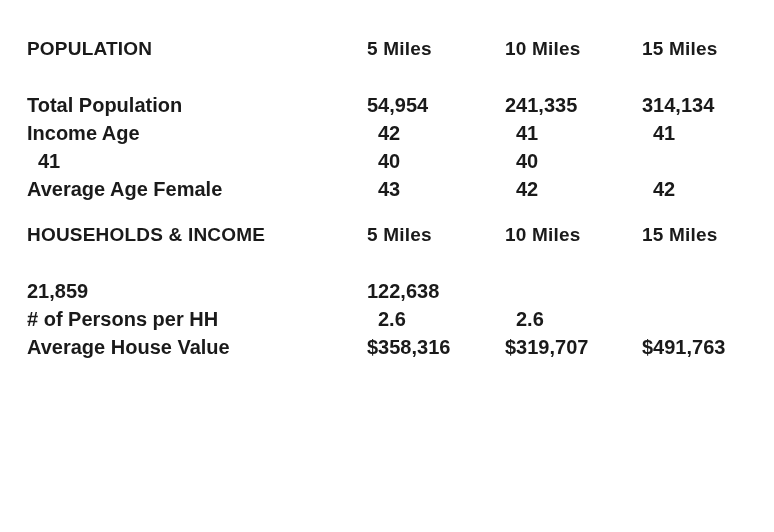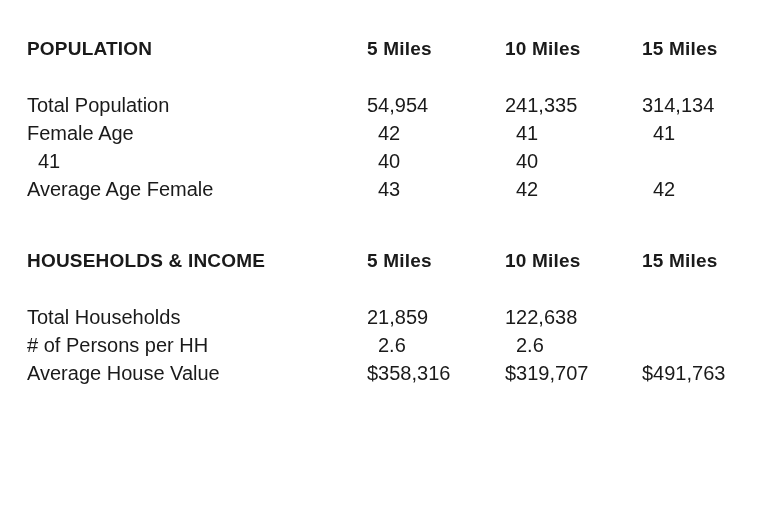--- a/index.html
+++ b/index.html
@@ -16,36 +16,37 @@
     font-family: "Liberation Sans", "DejaVu Sans", sans-serif;
     padding: 35px 36px 0 27px;
     overflow: hidden;
   }
   .trow {
     display: grid;
     grid-template-columns: 340px 138px 137px 1fr;
   }
   .cell {
     white-space: nowrap;
+    font-weight: bold;
   }
   .header-row .cell {
     font-weight: 700;
     font-size: 19px;
     line-height: 28px;
     letter-spacing: 0.2px;
   }
   .data-rows {
     margin-top: 28px;
   }
   .data-rows .cell {
     font-size: 20px;
     line-height: 28px;
   }
   .section-2 {
-    margin-top: 44px;
+    margin-top: 18px;
   }
   
   .cell.val.short {
     padding-left: 11px;
   }
 </style>
 </head>
 <body>
 
 <div class="sheet">
@@ -58,21 +59,21 @@
       <div class="cell val">15 Miles</div>
     </div>
     <div class="data-rows">
       <div class="trow">
         <div class="cell label">Total Population</div>
         <div class="cell val">54,954</div>
         <div class="cell val">241,335</div>
         <div class="cell val">314,134</div>
       </div>
       <div class="trow">
-        <div class="cell label">Female Age</div>
+        <div class="cell label">Income Age</div>
         <div class="cell val short">42</div>
         <div class="cell val short">41</div>
         <div class="cell val short">41</div>
       </div>
       <div class="trow">
         <div class="cell val short">41</div>
         <div class="cell val short">40</div>
         <div class="cell val short">40</div>
       </div>
       <div class="trow">
@@ -86,21 +87,20 @@
 
   <section class="section-2">
     <div class="trow header-row">
       <div class="cell label">HOUSEHOLDS &amp; INCOME</div>
       <div class="cell val">5 Miles</div>
       <div class="cell val">10 Miles</div>
       <div class="cell val">15 Miles</div>
     </div>
     <div class="data-rows">
       <div class="trow">
-        <div class="cell label">Total Households</div>
         <div class="cell val">21,859</div>
         <div class="cell val">122,638</div>
       </div>
       <div class="trow">
         <div class="cell label"># of Persons per HH</div>
         <div class="cell val short">2.6</div>
         <div class="cell val short">2.6</div>
       </div>
       <div class="trow">
         <div class="cell label">Average House Value</div>

